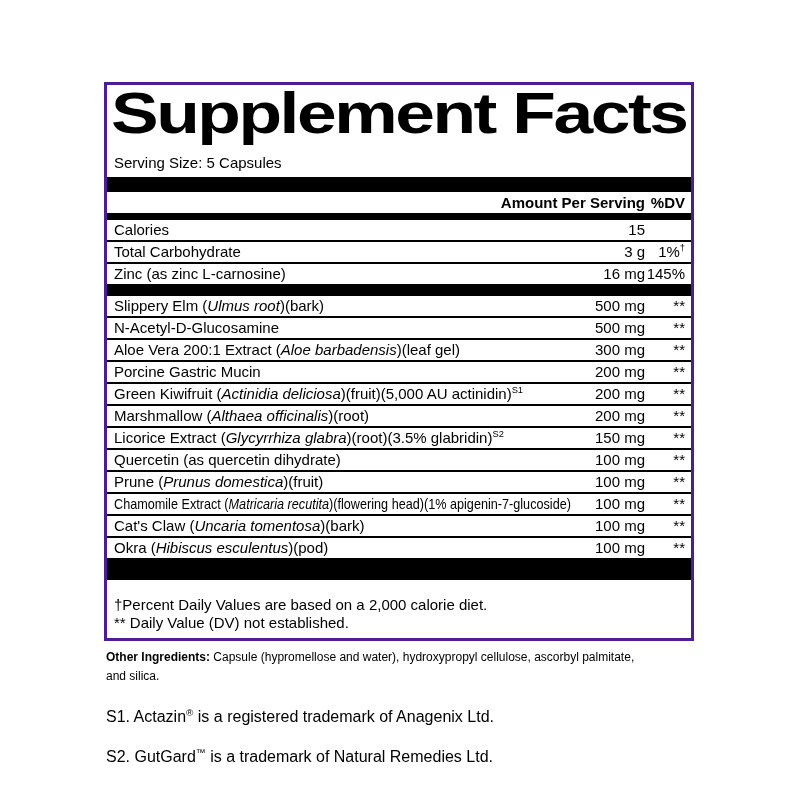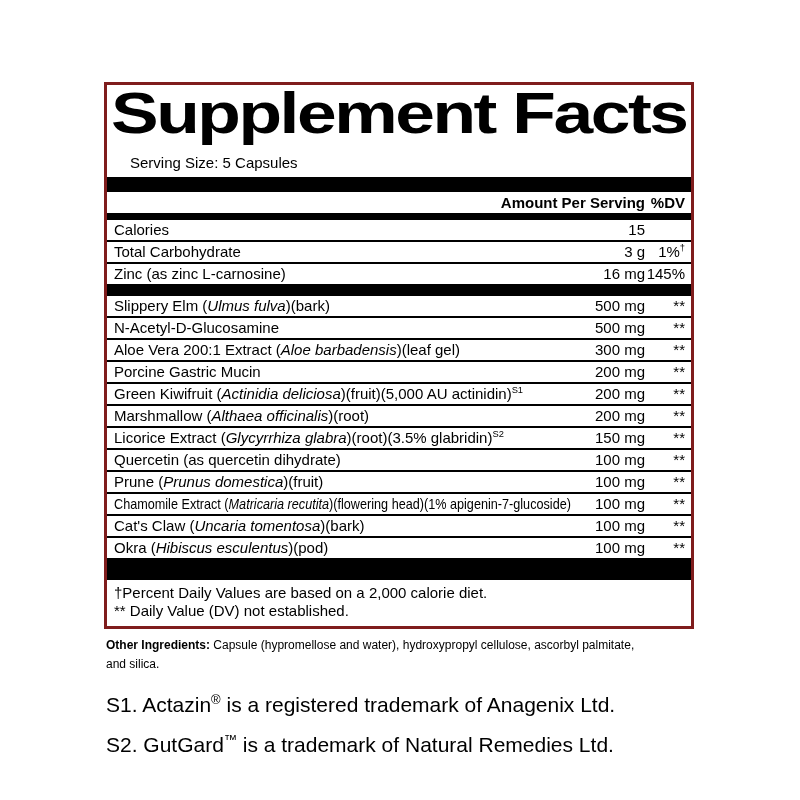--- a/index.html
+++ b/index.html
@@ -3,43 +3,43 @@
 <meta charset="utf-8">
 <style>
   html,body{margin:0;padding:0;}
   body{
     width:800px;height:800px;background:#ffffff;color:#000000;
     font-family:"Liberation Sans",sans-serif;
     position:relative;overflow:hidden;
     -webkit-font-smoothing:antialiased;
   }
   .content{position:absolute;left:104px;top:82px;width:590px;}
-  .panel{border:3px solid #7f1d1d;box-sizing:border-box;width:590px;background:#fff;}
+  .panel{border:3px solid #4c1d95;box-sizing:border-box;width:590px;background:#fff;}
   .title-wrap{padding:2px 4px 0 4px;line-height:52px;white-space:nowrap;overflow:hidden;}
   .fit-fill{display:inline-block;font-size:58px;font-weight:bold;letter-spacing:-2px;transform-origin:left center;white-space:nowrap;}
-  .serving{font-size:15px;line-height:18px;padding-left:23px;}
+  .serving{font-size:15px;line-height:18px;padding-left:7px;}
   .bar{background:#000;width:100%;}
   .bar-thick{height:15px;margin-top:5px;}
   .bar-mid{height:7px;}
   .bar-sect{height:10px;}
   .bar-foot{height:20px;}
   .head-row{display:flex;align-items:baseline;padding:2px 6px 2px 7px;font-size:15px;font-weight:bold;line-height:17px;}
   .head-row .spacer{flex:1 1 auto;}
   .head-amount{flex:0 0 auto;text-align:center;margin-left:32px;}
   .head-dv{width:40px;flex:0 0 auto;text-align:right;}
   .row{display:flex;align-items:flex-start;padding:1px 6px 1px 7px;border-bottom:2px solid #000;font-size:15px;line-height:18px;}
   .row-name{flex:1 1 auto;min-width:0;overflow:visible;}
   .row-name .fit{display:inline-block;white-space:nowrap;transform-origin:left center;}
   .row-amount{width:72px;flex:0 0 auto;text-align:right;white-space:nowrap;}
   .row-dv{width:40px;flex:0 0 auto;text-align:right;white-space:nowrap;}
   sup{font-size:62%;vertical-align:super;line-height:0;}
   i{font-style:italic;}
-  .footnotes{padding:4px 6px 6px 7px;font-size:15px;line-height:18px;}
+  .footnotes{padding:16px 6px 6px 7px;font-size:15px;line-height:18px;}
   .other-ing{margin:7px 0 0 2px;width:535px;font-size:12px;line-height:19px;}
-  .tm{margin:21px 0 0 2px;font-size:21px;line-height:19px;}
+  .tm{margin:21px 0 0 2px;font-size:16px;line-height:19px;}
 </style>
 </head>
 <body>
 
 <div class="content">
   <div class="panel">
     <div class="title-wrap">
       <span class="fit-fill" style="transform: scaleX(1.23077);">Supplement Facts</span>
     </div>
     <div class="serving">Serving Size: 5 Capsules</div>
@@ -71,21 +71,21 @@
     <span class="row-name"><span class="fit"><span>Zinc (as zinc L-carnosine)</span></span></span>
     <span class="row-amount">16 mg</span>
     <span class="row-dv"><span>145%</span></span>
   </div>
 </div>
 
     <div class="bar bar-sect"></div>
 
     <div id="ingredient-rows">
   <div class="row">
-    <span class="row-name"><span class="fit"><span>Slippery Elm (</span><i>Ulmus fulva</i><span>)(bark)</span></span></span>
+    <span class="row-name"><span class="fit"><span>Slippery Elm (</span><i>Ulmus root</i><span>)(bark)</span></span></span>
     <span class="row-amount">500 mg</span>
     <span class="row-dv"><span>**</span></span>
   </div>
 
   <div class="row">
     <span class="row-name"><span class="fit"><span>N-Acetyl-D-Glucosamine</span></span></span>
     <span class="row-amount">500 mg</span>
     <span class="row-dv"><span>**</span></span>
   </div>
 

